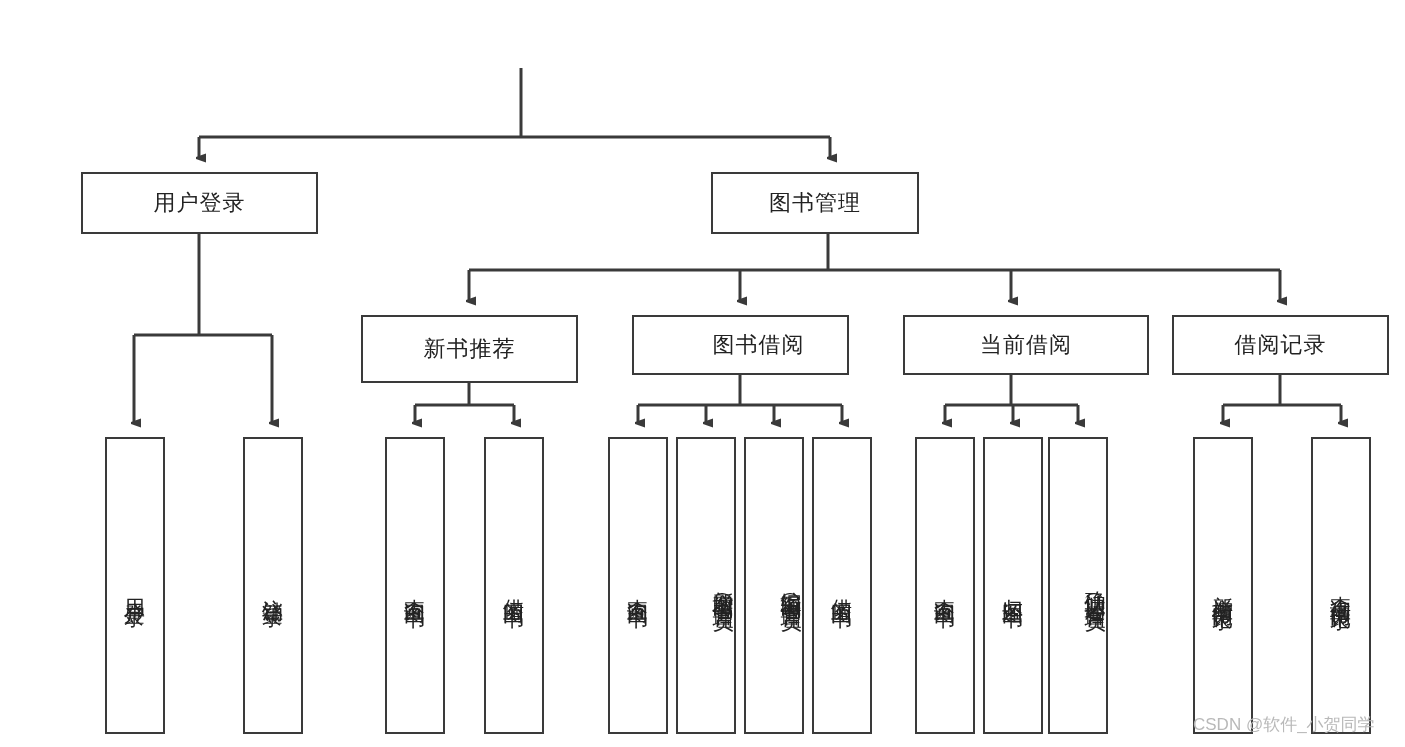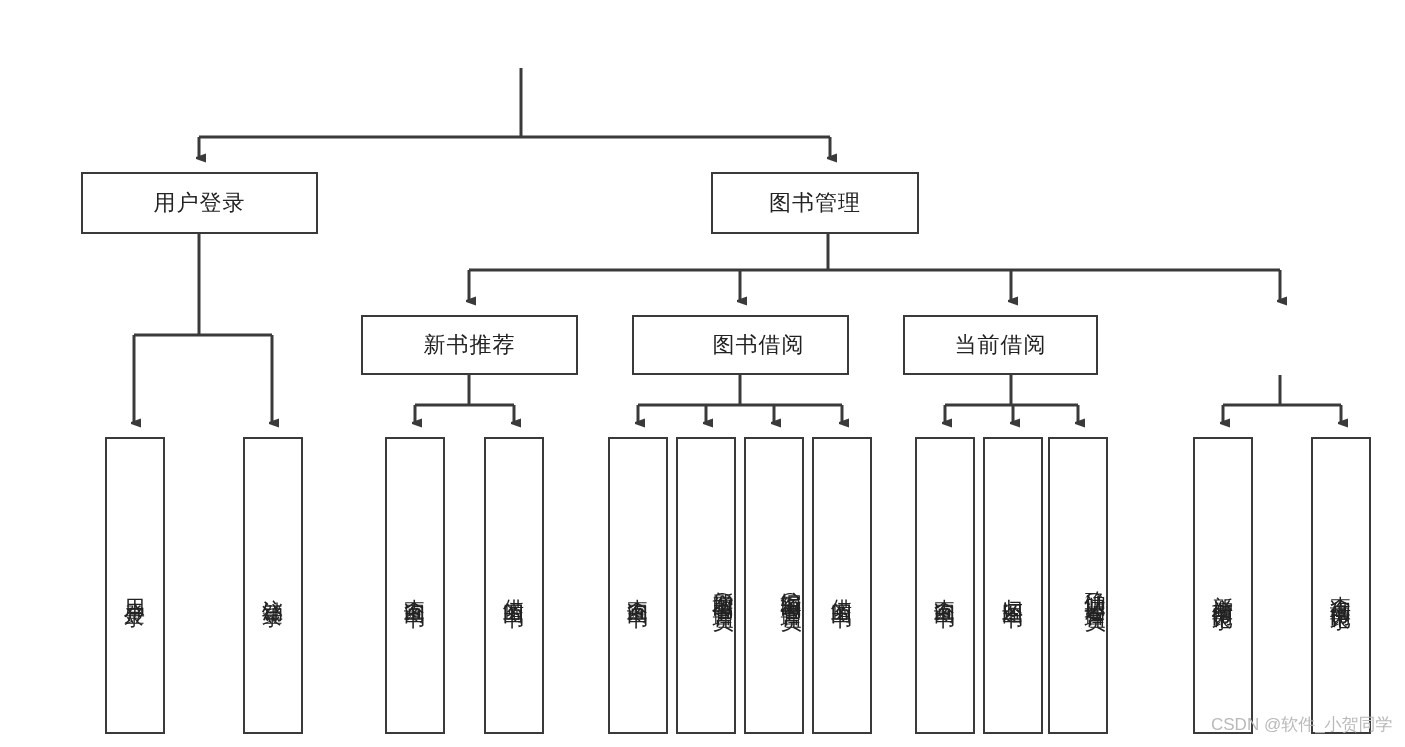--- a/index.html
+++ b/index.html
@@ -55,21 +55,20 @@
   }
   .watermark {
     position: absolute;
     left: 1193px;
     top: 713px;
     font-size: 17px;
     color: #b9b9b9;
     white-space: nowrap;
     z-index: 3;
     font-family: "Liberation Sans", "DejaVu Sans", sans-serif;
-    padding-left: 18px;
   }
 </style>
 </head>
 <body>
 
 <div id="canvas">
 
   <svg id="edges" viewBox="0 0 1405 747" xmlns="http://www.w3.org/2000/svg">
     <defs>
       <marker id="arrow" markerWidth="10" markerHeight="10" refX="5" refY="7" orient="auto" markerUnits="userSpaceOnUse">
@@ -119,23 +118,24 @@
       <path d="M1223,405 L1341,405"></path>
       <path d="M1223,405 L1223,423" marker-end="url(#arrow)"></path>
       <path d="M1341,405 L1341,423" marker-end="url(#arrow)"></path>
     </g>
   </svg>
 
 
   <div class="node node-h" style="left: 81px; top: 172px; width: 237px; height: 62px;">用户登录</div>
   <div class="node node-h" style="left: 711px; top: 172px; width: 208px; height: 62px;">图书管理</div>
 
-  <div class="node node-h" style="left: 361px; top: 315px; width: 217px; height: 60px;">新书推荐</div>
+  <div class="node node-h" style="left: 361px; top: 315px; width: 217px; height: 68px;">新书推荐</div>
   <div class="node node-h" style="left: 632px; top: 315px; width: 217px; height: 60px; padding-left: 36px;">图书借阅</div>
-  <div class="node node-h" style="left: 903px; top: 315px; width: 195px; height: 60px;">当前借阅</div>
+  <div class="node node-h" style="left: 903px; top: 315px; width: 246px; height: 60px;">当前借阅</div>
+  <div class="node node-h" style="left: 1172px; top: 315px; width: 217px; height: 60px;">借阅记录</div>
 
   <div class="node node-v center-v" style="left: 105px; top: 437px; width: 60px; height: 297px;">用户登录</div>
   <div class="node node-v center-v" style="left: 243px; top: 437px; width: 60px; height: 297px;">注销登录</div>
   <div class="node node-v center-v" style="left: 385px; top: 437px; width: 60px; height: 297px;">查询图书</div>
   <div class="node node-v center-v" style="left: 484px; top: 437px; width: 60px; height: 297px;">借阅图书</div>
   <div class="node node-v center-v" style="left: 608px; top: 437px; width: 60px; height: 297px;">查询图书</div>
   <div class="node node-v" style="left: 676px; top: 437px; width: 60px; height: 297px;">新增图书（管理员）</div>
   <div class="node node-v" style="left: 744px; top: 437px; width: 60px; height: 297px;">编辑图书（管理员）</div>
   <div class="node node-v center-v" style="left: 812px; top: 437px; width: 60px; height: 297px;">借阅图书</div>
   <div class="node node-v center-v" style="left: 915px; top: 437px; width: 60px; height: 297px;">查询图书</div>

